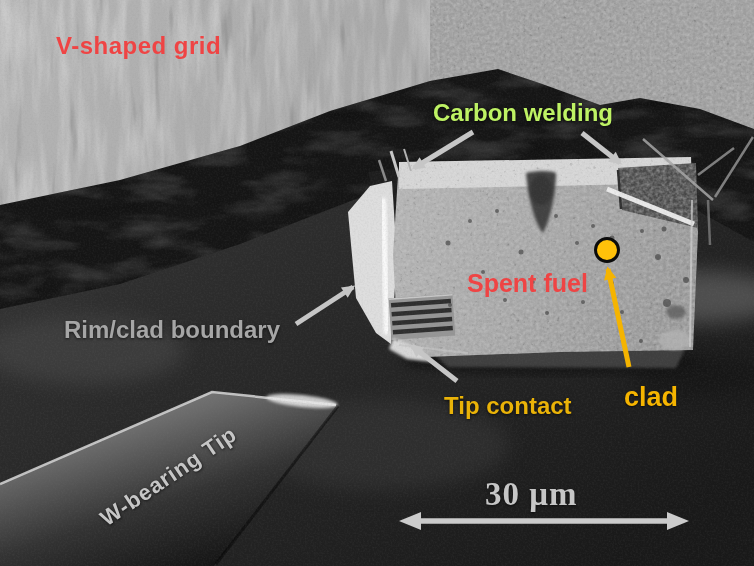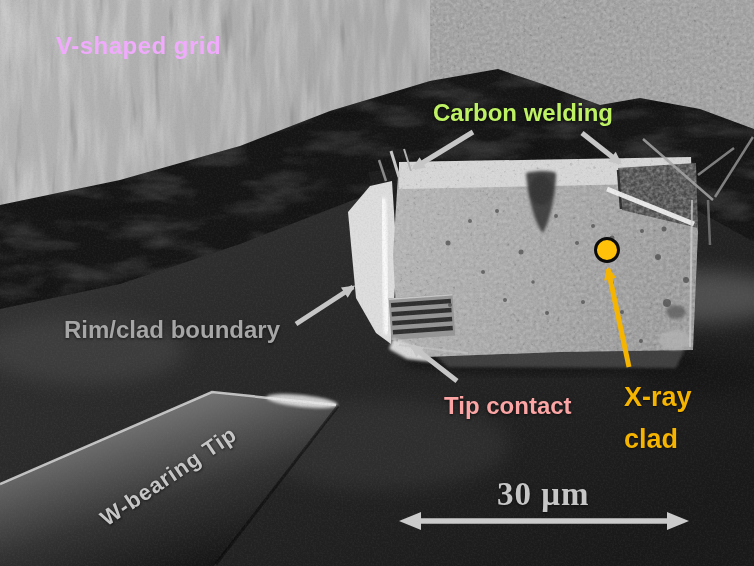--- a/index.html
+++ b/index.html
@@ -3,39 +3,39 @@
 <meta charset="utf-8">
 <style>
   html,body{margin:0;padding:0;background:#111;}
   .stage{
     position:relative;width:754px;height:566px;overflow:hidden;
     background:#262626;font-family:"Liberation Sans","DejaVu Sans",sans-serif;
     user-select:none;
   }
   .stage svg.scene{position:absolute;left:0;top:0;}
   .lbl{position:absolute;font-weight:700;white-space:nowrap;line-height:1.1;}
-  .lbl-dark{color:#f0abfc;}
+  .lbl-dark{color:#ef4444;}
   .lbl-gray{color:#a6a6a6;text-shadow:0 1px 3px rgba(0,0,0,.65);}
-  .lbl-lightgray{color:#fca5a5;text-shadow:0 1px 3px rgba(0,0,0,.65);}
+  .lbl-lightgray{color:#eab308;text-shadow:0 1px 3px rgba(0,0,0,.65);}
   #lbl-grid{left:56px;top:33px;font-size:24px;letter-spacing:.5px;}
   #lbl-carbon{left:433px;top:100px;font-size:24px;color:#bef264;}
   #lbl-spent{left:467px;top:270px;font-size:25px;}
   #lbl-rim{left:64px;top:317px;font-size:24px;}
   #lbl-tip{left:444px;top:393px;font-size:24px;}
   #lbl-wtip{
     left:103px;top:509px;font-size:22px;color:#c6c6c6;letter-spacing:1px;
     transform:rotate(-34deg);transform-origin:0 50%;
     text-shadow:0 1px 3px rgba(0,0,0,.7);
   }
   #lbl-xray{
     left:624px;top:376px;font-size:27px;line-height:42px;color:#f5b400;
     text-shadow:0 1px 2px rgba(0,0,0,.6);
   }
   #lbl-scale{
-    left:497px;top:476px;font-size:33px;letter-spacing:1px;color:#c6c6c6;
+    left:485px;top:476px;font-size:33px;letter-spacing:1px;color:#c6c6c6;
     font-family:"Liberation Serif","DejaVu Serif",serif;
     text-shadow:0 1px 3px rgba(0,0,0,.6);
   }
 </style>
 </head>
 <body>
 
 <div class="stage">
 
   <svg class="scene" width="754" height="566" viewBox="0 0 754 566">
@@ -225,22 +225,22 @@
         <line x1="414" y1="521" x2="674" y2="521" stroke="#cbcbcb" stroke-width="5.5"></line>
         <polygon points="399,521 421,512 421,530" fill="#cbcbcb"></polygon>
         <polygon points="689,521 667,512 667,530" fill="#cbcbcb"></polygon>
       </g>
       <circle cx="607" cy="250" r="11.5" stroke="#0b0b0b" stroke-width="3" fill="#FFC10A"></circle>
     </g>
   </svg>
 
   <div class="lbl lbl-dark" id="lbl-grid">V-shaped grid</div>
   <div class="lbl lbl-gray" id="lbl-carbon">Carbon welding</div>
+  <div class="lbl lbl-dark" id="lbl-spent">Spent fuel</div>
   <div class="lbl lbl-gray" id="lbl-rim">Rim/clad boundary</div>
   <div class="lbl lbl-lightgray" id="lbl-tip">Tip contact</div>
   <div class="lbl" id="lbl-wtip">W-bearing Tip</div>
   <div class="lbl" id="lbl-xray">
-    <div>X-ray</div>
     <div>clad</div>
   </div>
   <div class="lbl" id="lbl-scale">30 μm</div>
 
 </div>
 
 </body></html>

